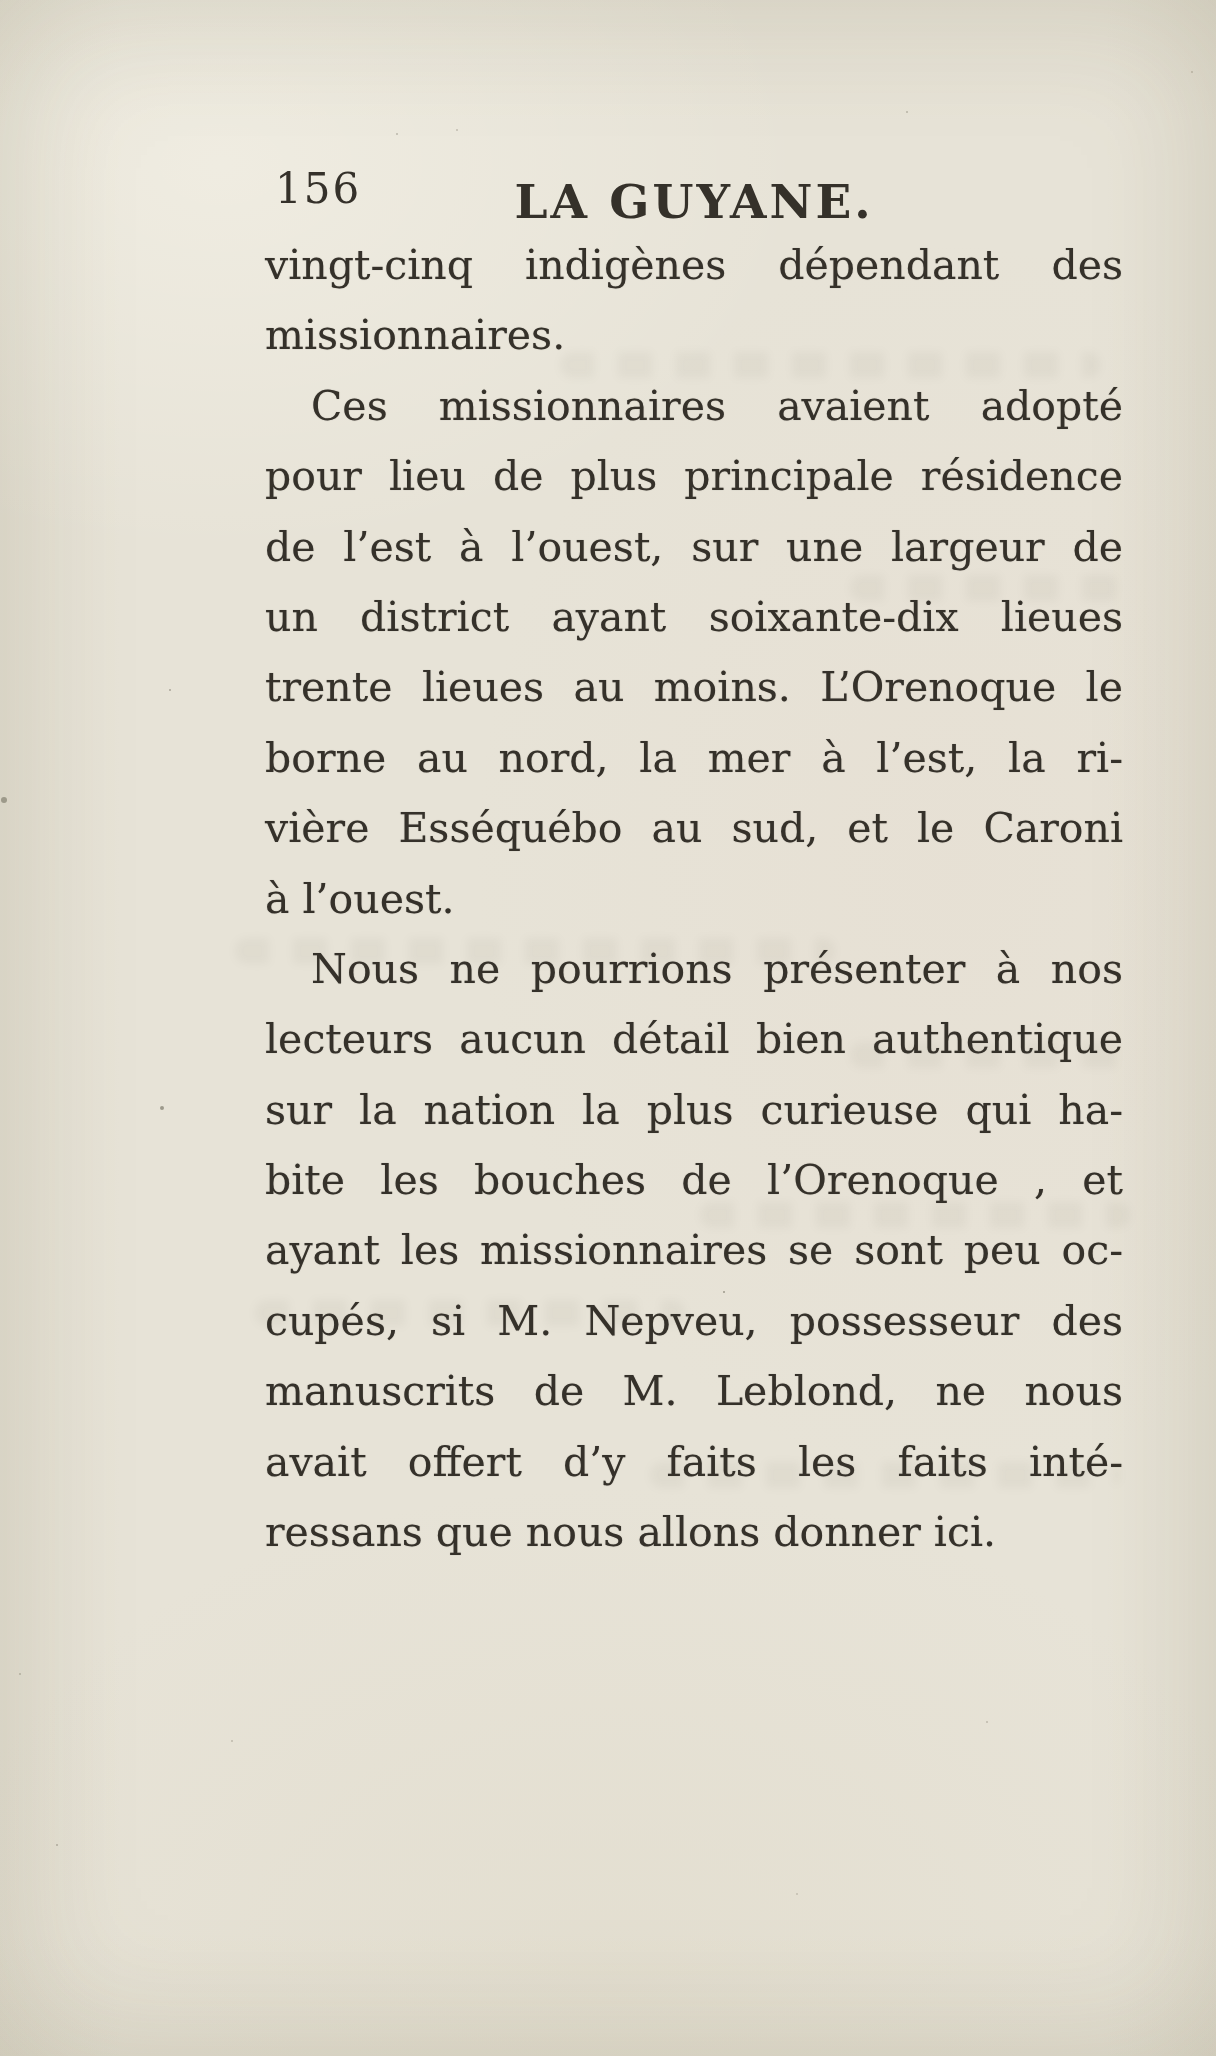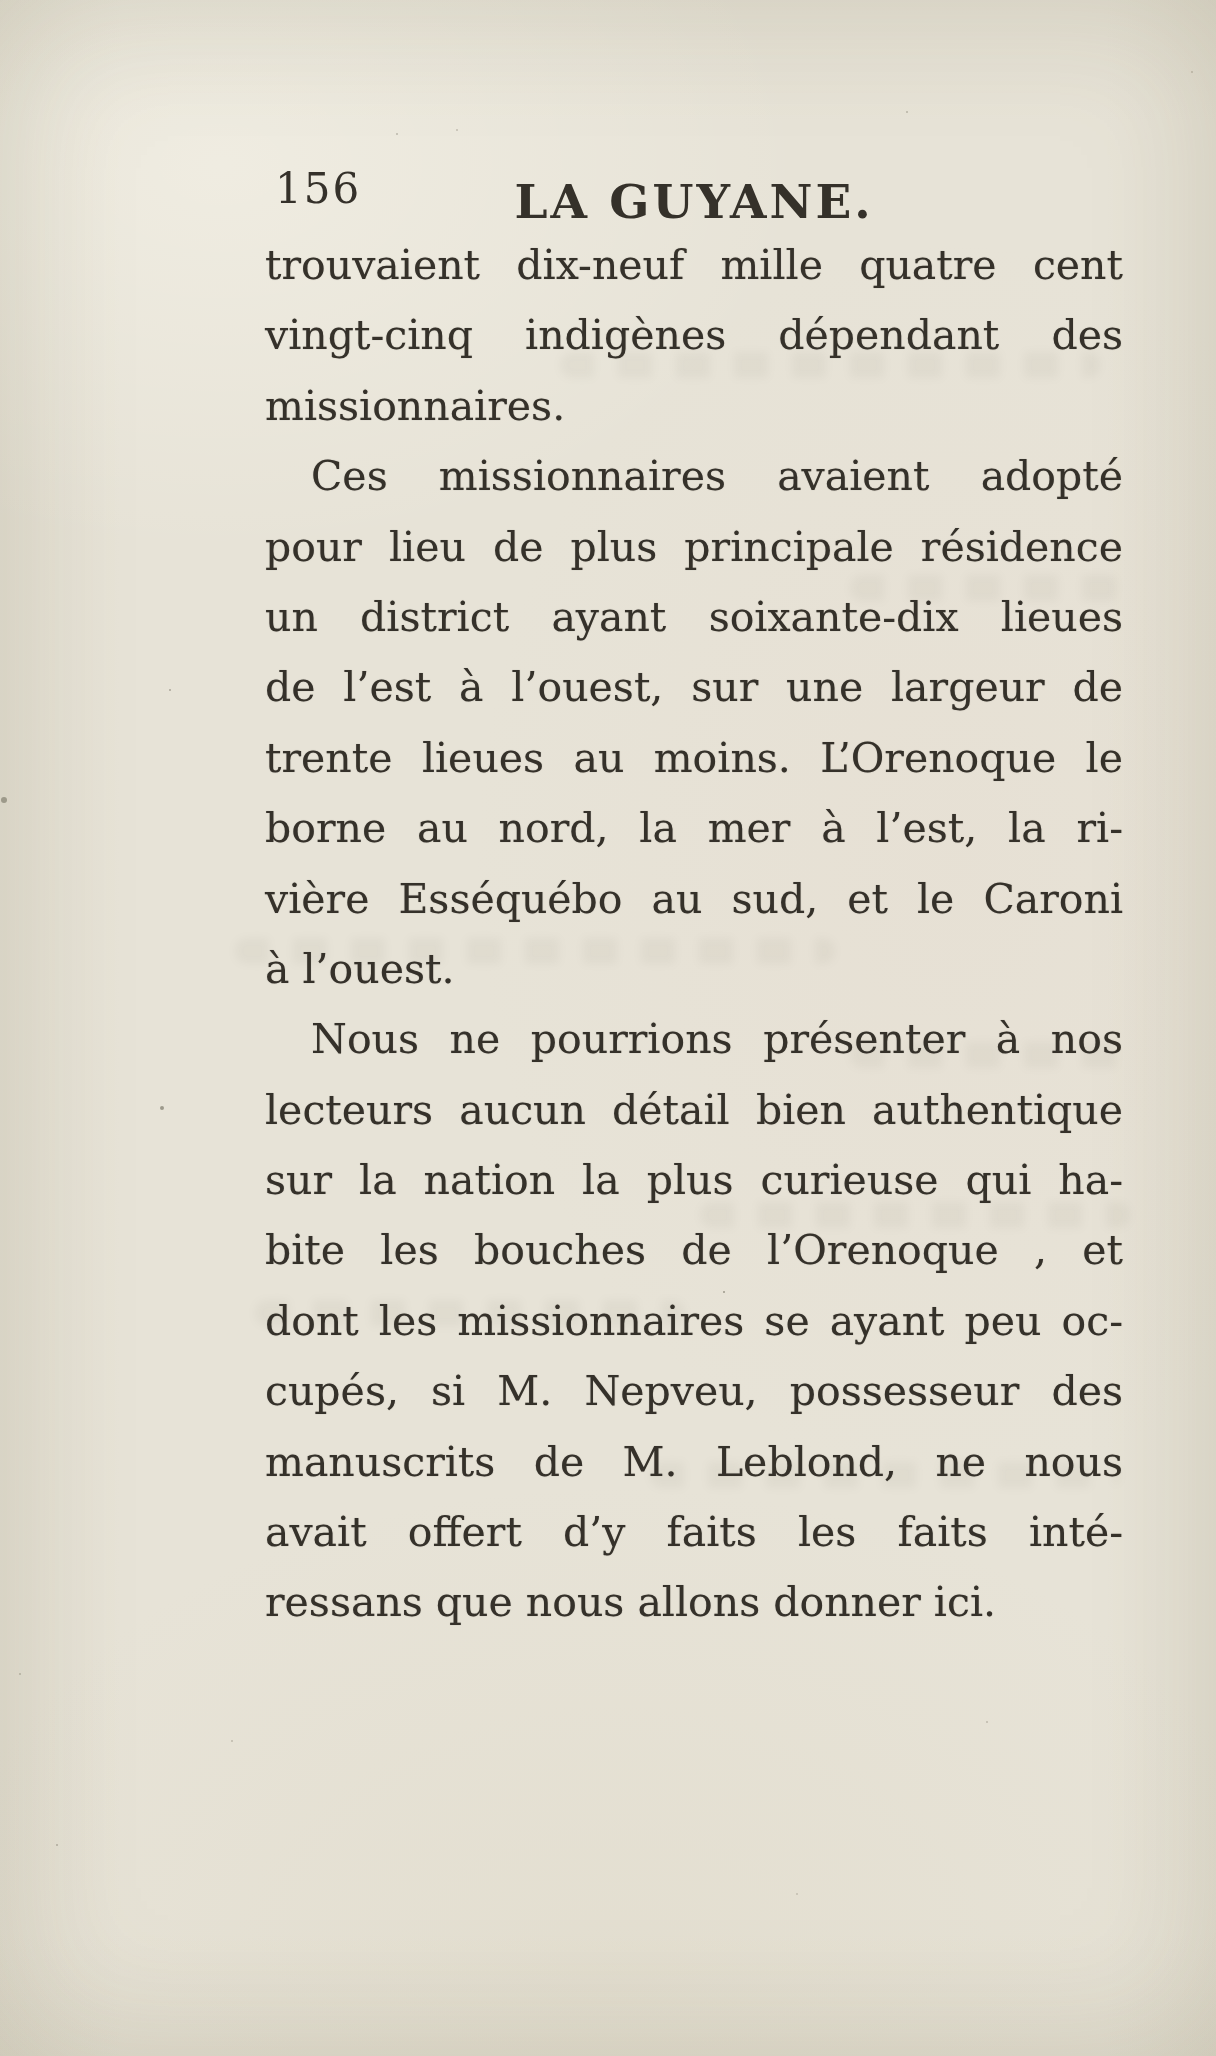--- a/index.html
+++ b/index.html
@@ -136,35 +136,34 @@
   <div class="bleed b5"></div>
   <div class="bleed b6"></div>
   <div class="bleed b7"></div>
 
   <header class="running-head">
     <span class="page-num">156</span>
     <span class="head-title">LA GUYANE.</span>
   </header>
 
   <main class="text-block">
-    <div class="line">trouvaient dix-neuf mille quatre cent</div>
     <div class="line">vingt-cinq indigènes dépendant des</div>
     <div class="line para-end">missionnaires.</div>
     <div class="line indent">Ces missionnaires avaient adopté</div>
     <div class="line">pour lieu de plus principale résidence</div>
+    <div class="line">de l’est à l’ouest, sur une largeur de</div>
     <div class="line">un district ayant soixante-dix lieues</div>
-    <div class="line">de l’est à l’ouest, sur une largeur de</div>
     <div class="line">trente lieues au moins. L’Orenoque le</div>
     <div class="line">borne au nord, la mer à l’est, la ri-</div>
     <div class="line">vière Esséquébo au sud, et le Caroni</div>
     <div class="line para-end">à l’ouest.</div>
     <div class="line indent">Nous ne pourrions présenter à nos</div>
     <div class="line">lecteurs aucun détail bien authentique</div>
     <div class="line">sur la nation la plus curieuse qui ha-</div>
     <div class="line">bite les bouches de l’Orenoque , et</div>
-    <div class="line">dont les missionnaires se ayant peu oc-</div>
+    <div class="line">ayant les missionnaires se sont peu oc-</div>
     <div class="line">cupés, si M. Nepveu, possesseur des</div>
     <div class="line">manuscrits de M. Leblond, ne nous</div>
     <div class="line">avait offert d’y faits les faits inté-</div>
     <div class="line para-end">ressans que nous allons donner ici.</div>
   </main>
 
 </div>
 
 </body></html>

